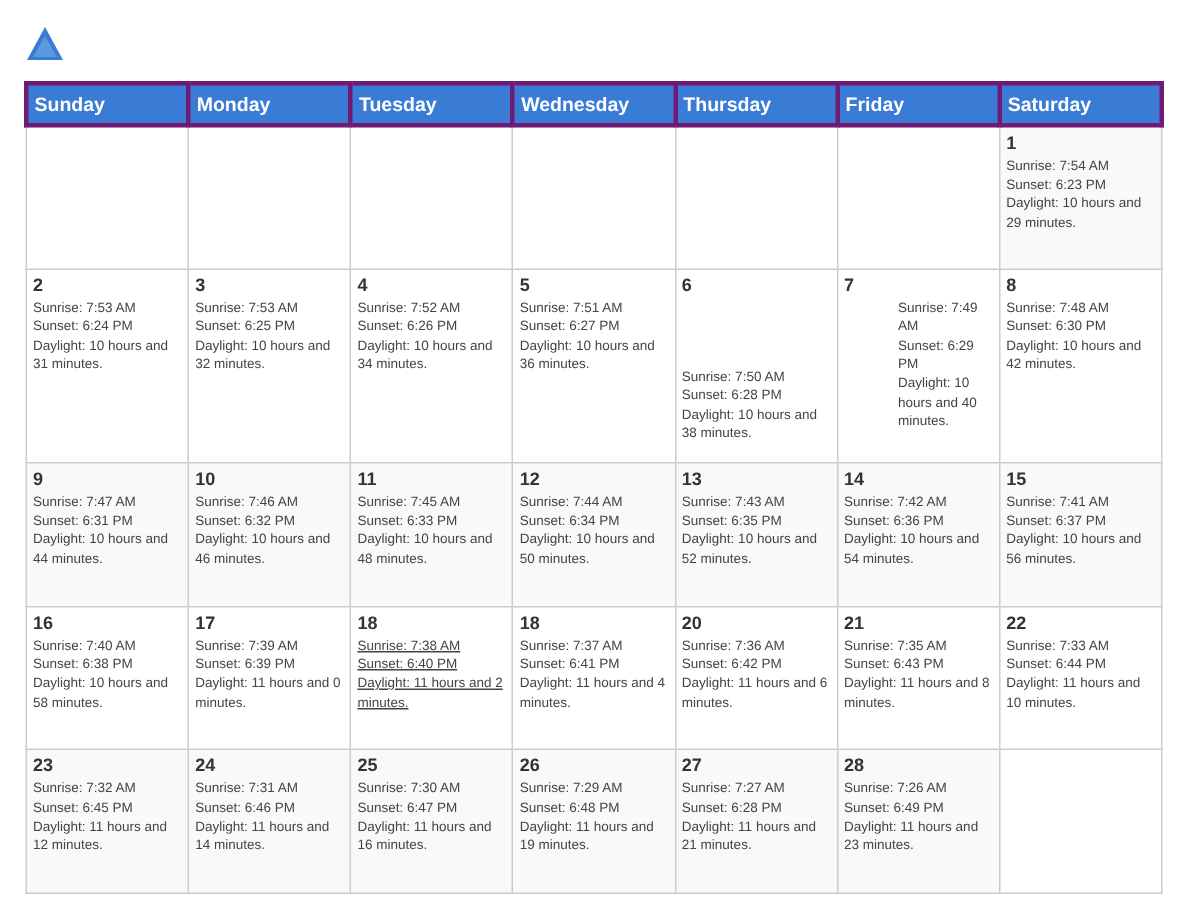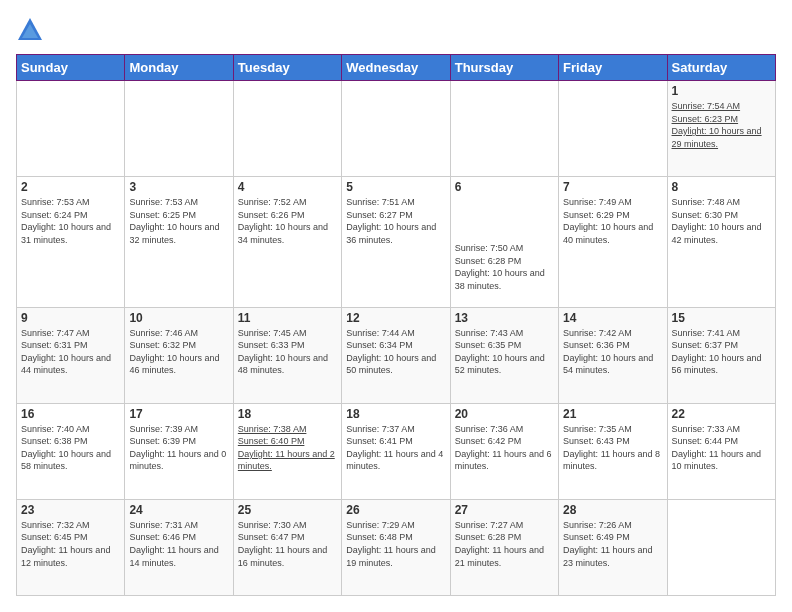--- a/index.html
+++ b/index.html
@@ -65,21 +65,21 @@
       flex: 1;
       table-layout: fixed;
     }
     .calendar-table thead tr th {
       background: #3a7bd5;
       color: #fff;
       padding: 5px 4px;
       font-size: 13px;
       font-weight: bold;
       text-align: left;
-      border: 1px solid #701a75;
+      border: 3px solid #701a75;
     }
     .calendar-table tbody tr td {
       border: 1px solid #ccc;
       vertical-align: top;
       padding: 3px 4px;
       font-size: 9.5px;
       color: #333;
       height: 88px;
       background: #fff;
     }
@@ -138,21 +138,21 @@
     <tbody id="calendar-body">
     <tr>
           <td class="empty-cell"></td>
           <td class="empty-cell"></td>
           <td class="empty-cell"></td>
           <td class="empty-cell"></td>
           <td class="empty-cell"></td>
           <td class="empty-cell"></td>
           <td>
             <span class="day-number">1</span>
-            <div class="day-info" style="white-space: pre-line; text-decoration: underline;">Sunrise: 7:54 AM
+            <div class="day-info" style="white-space: pre-line;">Sunrise: 7:54 AM
 Sunset: 6:23 PM
 Daylight: 10 hours and 29 minutes.</div>
           </td>
         </tr>
         <tr>
           <td>
             <span class="day-number">2</span>
             <div class="day-info" style="white-space: pre-line;">Sunrise: 7:53 AM
 Sunset: 6:24 PM
 Daylight: 10 hours and 31 minutes.</div>
@@ -176,21 +176,21 @@
 Daylight: 10 hours and 36 minutes.</div>
           </td>
           <td>
             <span class="day-number">6</span>
             <div class="day-info" style="white-space: pre-line; margin-top: 48px;">Sunrise: 7:50 AM
 Sunset: 6:28 PM
 Daylight: 10 hours and 38 minutes.</div>
           </td>
           <td>
             <span class="day-number">7</span>
-            <div class="day-info" style="white-space: pre-line;">Sunrise: 7:49 AM
+            <div class="day-info" style="white-space: pre-line; margin-left: 36px;">Sunrise: 7:49 AM
 Sunset: 6:29 PM
 Daylight: 10 hours and 40 minutes.</div>
           </td>
           <td>
             <span class="day-number">8</span>
             <div class="day-info" style="white-space: pre-line;">Sunrise: 7:48 AM
 Sunset: 6:30 PM
 Daylight: 10 hours and 42 minutes.</div>
           </td>
         </tr>

